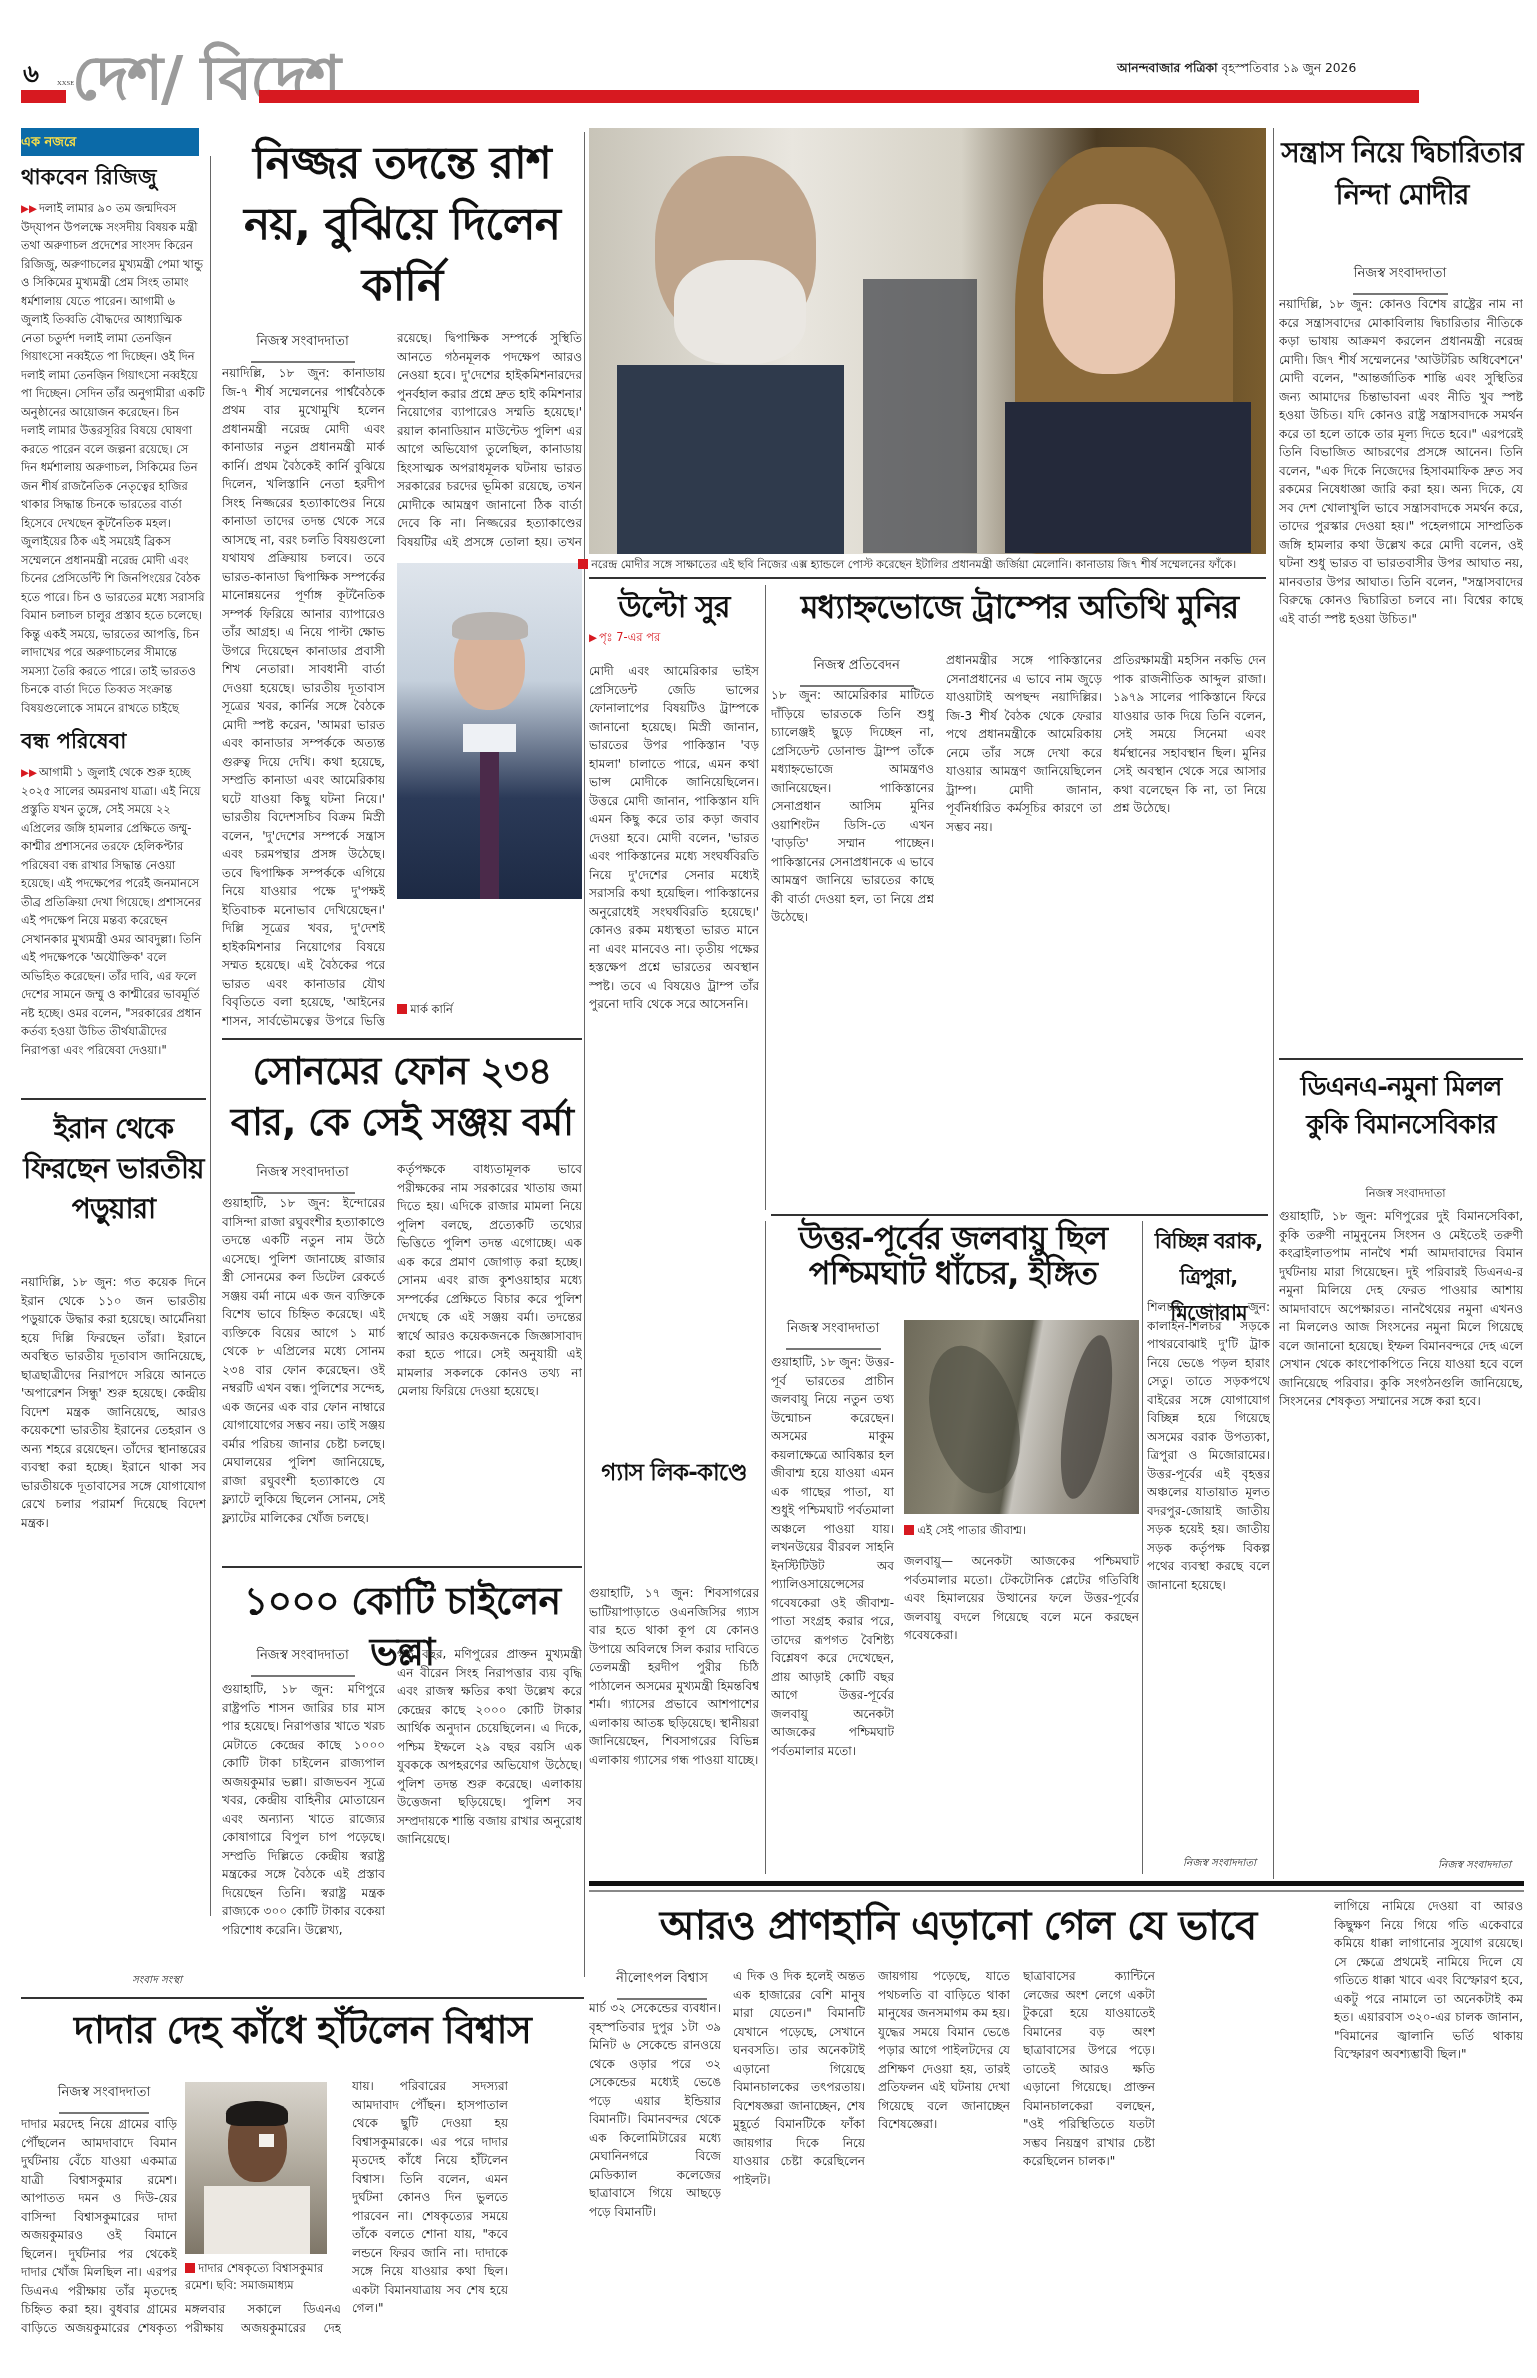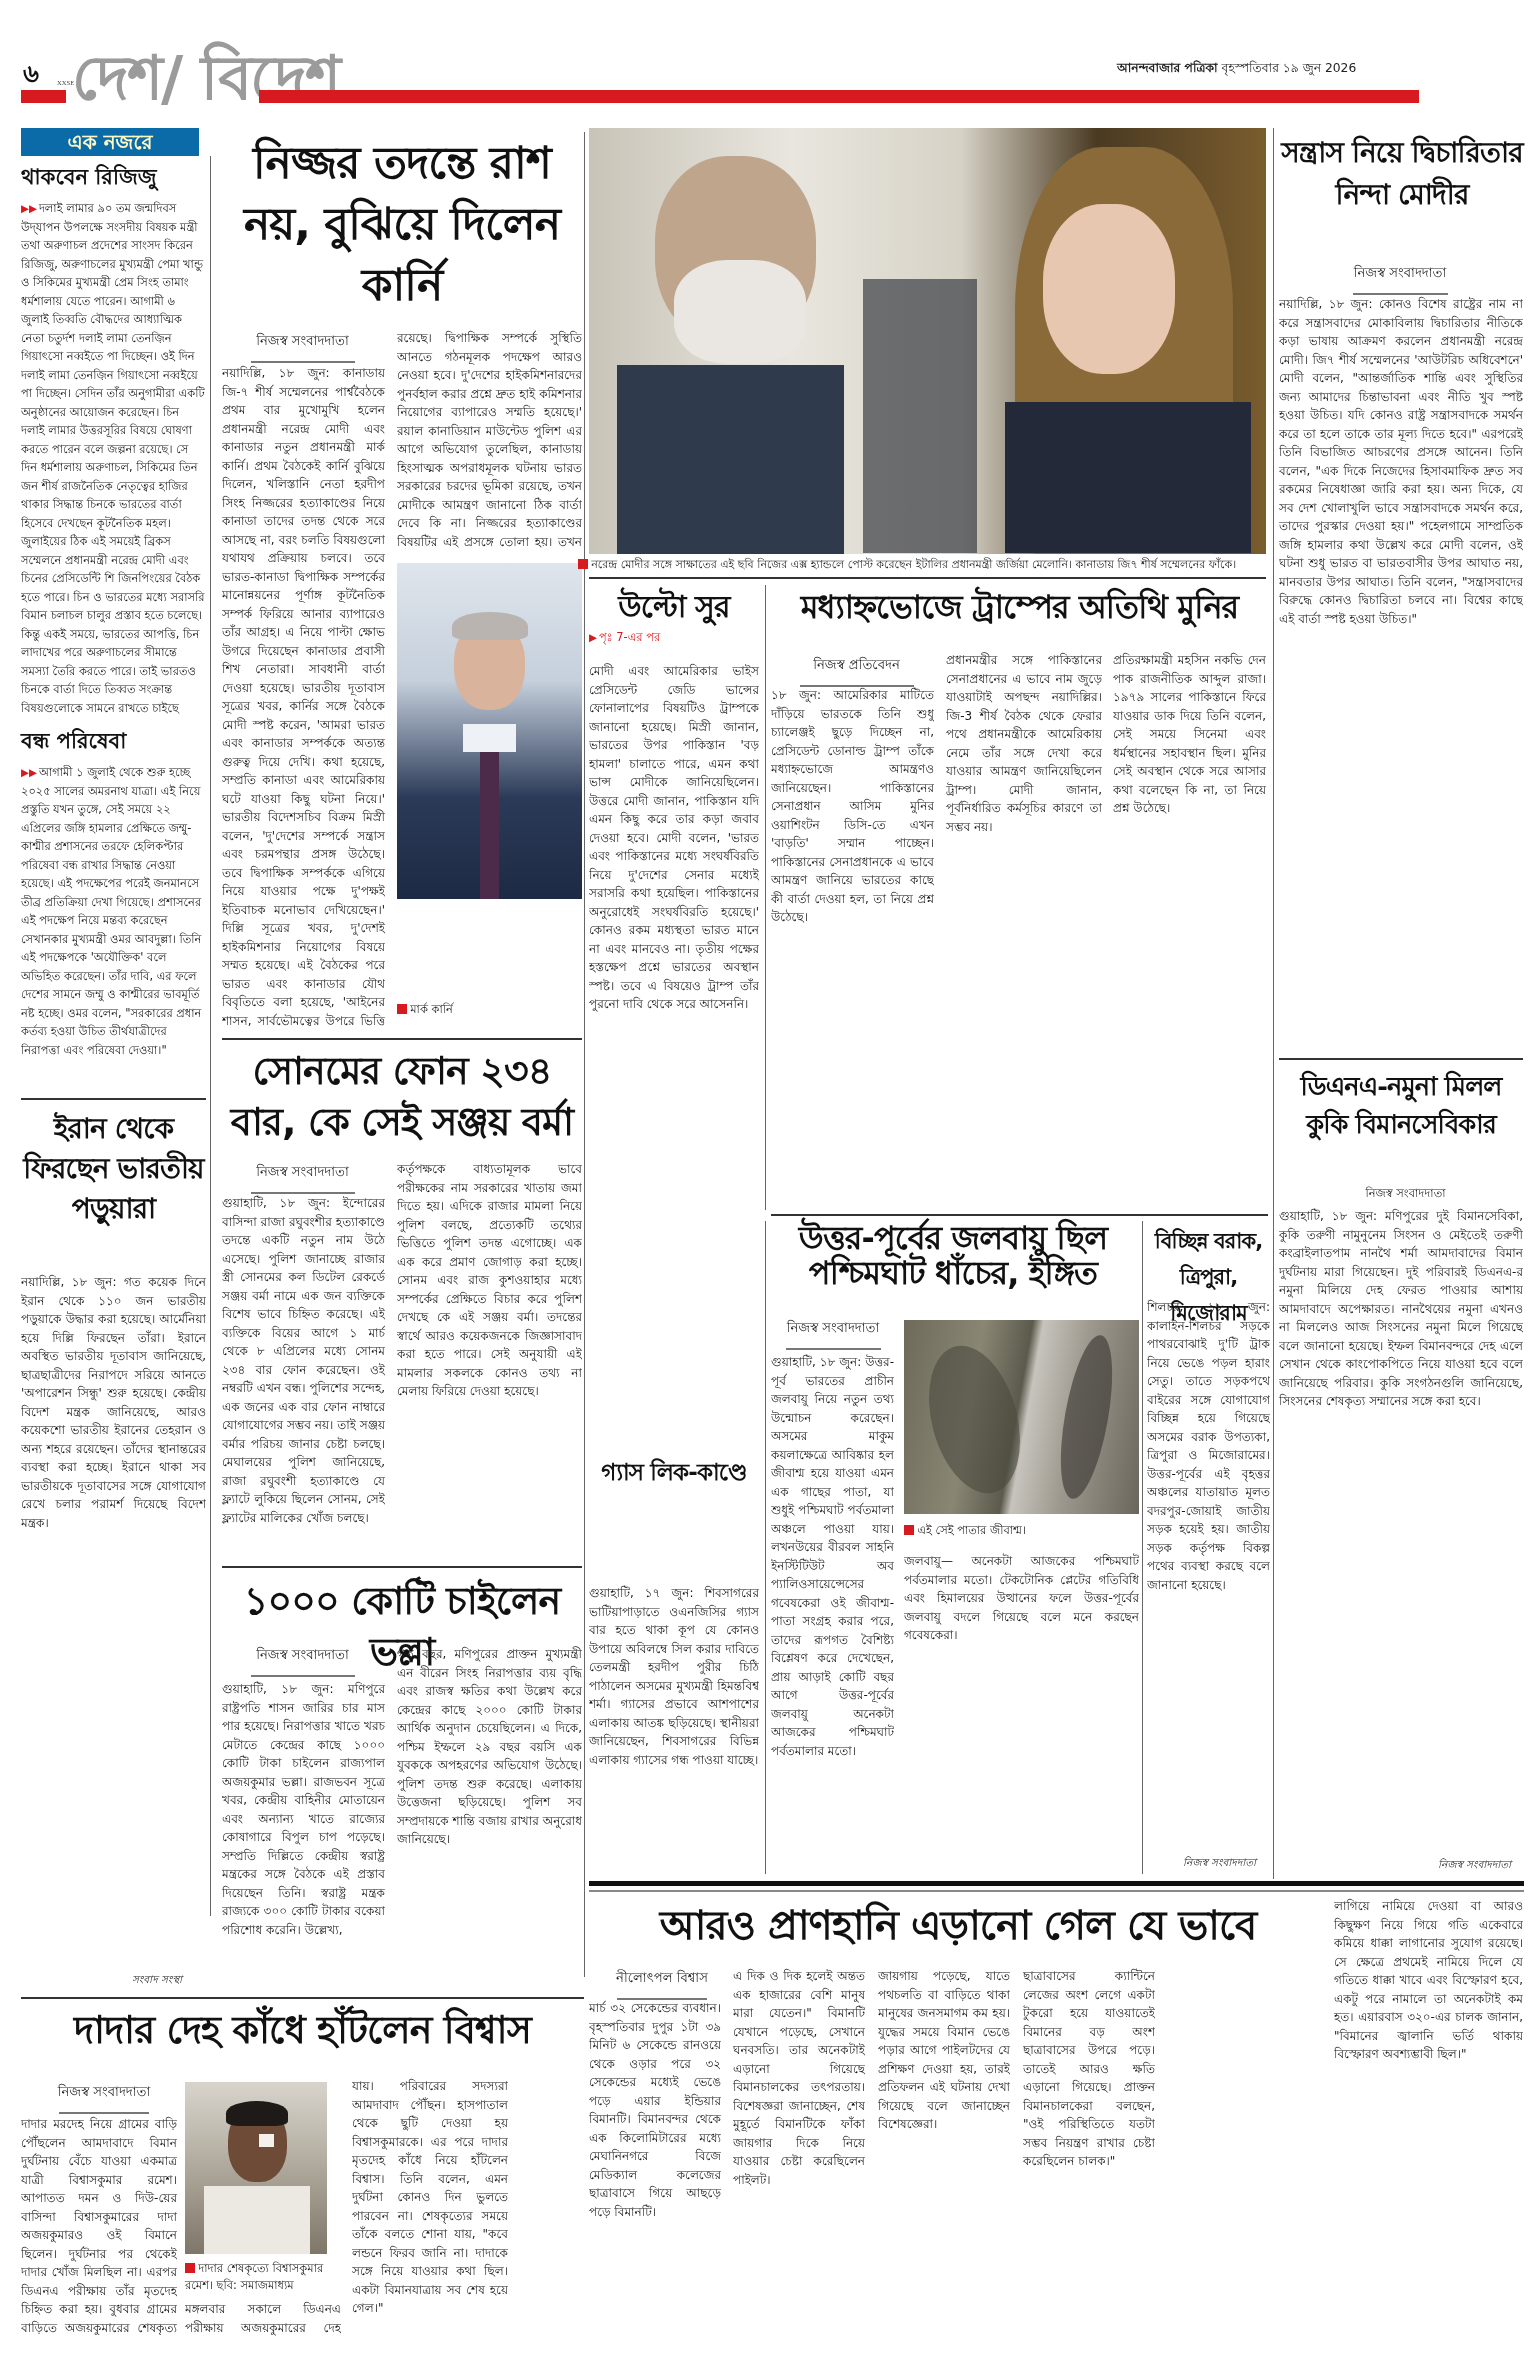--- a/index.html
+++ b/index.html
@@ -23,21 +23,21 @@
 <div class="abs" style="left:23px;top:55px;font-size:24.6px;font-weight:bold;color:#111">৬</div>
 <div class="abs" style="left:21px;top:90px;width:45px;height:13.2px;background:#d71920"></div>
 <div class="abs" style="left:57px;top:79px;font-size:6.6px;color:#444;font-family:Liberation Serif, serif">XXSE</div>
 <div class="abs" style="left:72px;top:45px;font-size:61px;font-weight:bold;color:#9b9b9b;line-height:66px;letter-spacing:-1.9px">দেশ/ বিদেশ</div>
 <div class="abs" style="left:259px;top:90px;width:1160px;height:13.2px;background:#d71920"></div>
 <div class="abs" style="left:1117px;top:59px;font-size:12.3px;color:#222;white-space:nowrap">
   <span style="font-weight:bold">আনন্দবাজার পত্রিকা</span>
   <span>বৃহস্পতিবার ১৯ জুন 2026</span>
 </div>
 
-<div class="abs" style="left:21px;top:128px;width:178px;height:28px;background:#0b6aa8;color:#fef9c3;text-align:center;font-size:20px;font-weight:bold;line-height:28px">এক নজরে</div>
+<div class="abs" style="left:21px;top:128px;width:178px;height:28px;background:#0b6aa8;color:#fde047;text-align:left;font-size:13px;font-weight:bold;line-height:28px">এক নজরে</div>
 <div class="rule-v" style="left:210px;top:156px;height:1760px"></div>
 
 <div class="abs" style="left:21px;top:163px;width:185px;font-size:21px;font-weight:bold;line-height:28px">থাকবেন রিজিজু</div>
 <div class="abs txt" style="left:21px;top:199px;width:185px;height:516px;font-size:11.4px;line-height:18.5px;text-align:left">
   <span class="arrow">▶▶</span><span>দলাই লামার ৯০ তম জন্মদিবস উদ্‌যাপন উপলক্ষে সংসদীয় বিষয়ক মন্ত্রী তথা অরুণাচল প্রদেশের সাংসদ কিরেন রিজিজু, অরুণাচলের মুখ্যমন্ত্রী পেমা খান্ডু ও সিকিমের মুখ্যমন্ত্রী প্রেম সিংহ তামাং ধর্মশালায় যেতে পারেন। আগামী ৬ জুলাই তিব্বতি বৌদ্ধদের আধ্যাত্মিক নেতা চতুর্দশ দলাই লামা তেনজ়িন গিয়াৎসো নব্বইতে পা দিচ্ছেন। ওই দিন দলাই লামা তেনজ়িন গিয়াৎসো নব্বইয়ে পা দিচ্ছেন। সেদিন তাঁর অনুগামীরা একটি অনুষ্ঠানের আয়োজন করেছেন। চিন দলাই লামার উত্তরসূরির বিষয়ে ঘোষণা করতে পারেন বলে জল্পনা রয়েছে। সে দিন ধর্মশালায় অরুণাচল, সিকিমের তিন জন শীর্ষ রাজনৈতিক নেতৃত্বের হাজির থাকার সিদ্ধান্ত চিনকে ভারতের বার্তা হিসেবে দেখছেন কূটনৈতিক মহল। জুলাইয়ের ঠিক এই সময়েই ব্রিকস সম্মেলনে প্রধানমন্ত্রী নরেন্দ্র মোদী এবং চিনের প্রেসিডেন্টি শি জিনপিংয়ের বৈঠক হতে পারে। চিন ও ভারতের মধ্যে সরাসরি বিমান চলাচল চালুর প্রস্তাব হতে চলেছে। কিন্তু একই সময়ে, ভারতের আপত্তি, চিন লাদাখের পরে অরুণাচলের সীমান্তে সমস্যা তৈরি করতে পারে। তাই ভারতও চিনকে বার্তা দিতে তিব্বত সংক্রান্ত বিষয়গুলোকে সামনে রাখতে চাইছে রাজনৈতিক শিবির।</span>
 </div>
 
 <div class="abs" style="left:21px;top:727px;width:185px;font-size:21px;font-weight:bold;line-height:28px">বন্ধ পরিষেবা</div>
 <div class="abs txt" style="left:21px;top:763px;width:185px;height:322px;font-size:11.4px;line-height:18.5px;text-align:left">
   <span class="arrow">▶▶</span><span>আগামী ১ জুলাই থেকে শুরু হচ্ছে ২০২৫ সালের অমরনাথ যাত্রা। এই নিয়ে প্রস্তুতি যখন তুঙ্গে, সেই সময়ে ২২ এপ্রিলের জঙ্গি হামলার প্রেক্ষিতে জম্মু-কাশ্মীর প্রশাসনের তরফে হেলিকপ্টার পরিষেবা বন্ধ রাখার সিদ্ধান্ত নেওয়া হয়েছে। এই পদক্ষেপের পরেই জনমানসে তীব্র প্রতিক্রিয়া দেখা গিয়েছে। প্রশাসনের এই পদক্ষেপ নিয়ে মন্তব্য করেছেন সেখানকার মুখ্যমন্ত্রী ওমর আবদুল্লা। তিনি এই পদক্ষেপকে 'অযৌক্তিক' বলে অভিহিত করেছেন। তাঁর দাবি, এর ফলে দেশের সামনে জম্মু ও কাশ্মীরের ভাবমূর্তি নষ্ট হচ্ছে। ওমর বলেন, "সরকারের প্রধান কর্তব্য হওয়া উচিত তীর্থযাত্রীদের নিরাপত্তা এবং পরিষেবা দেওয়া।"</span>

